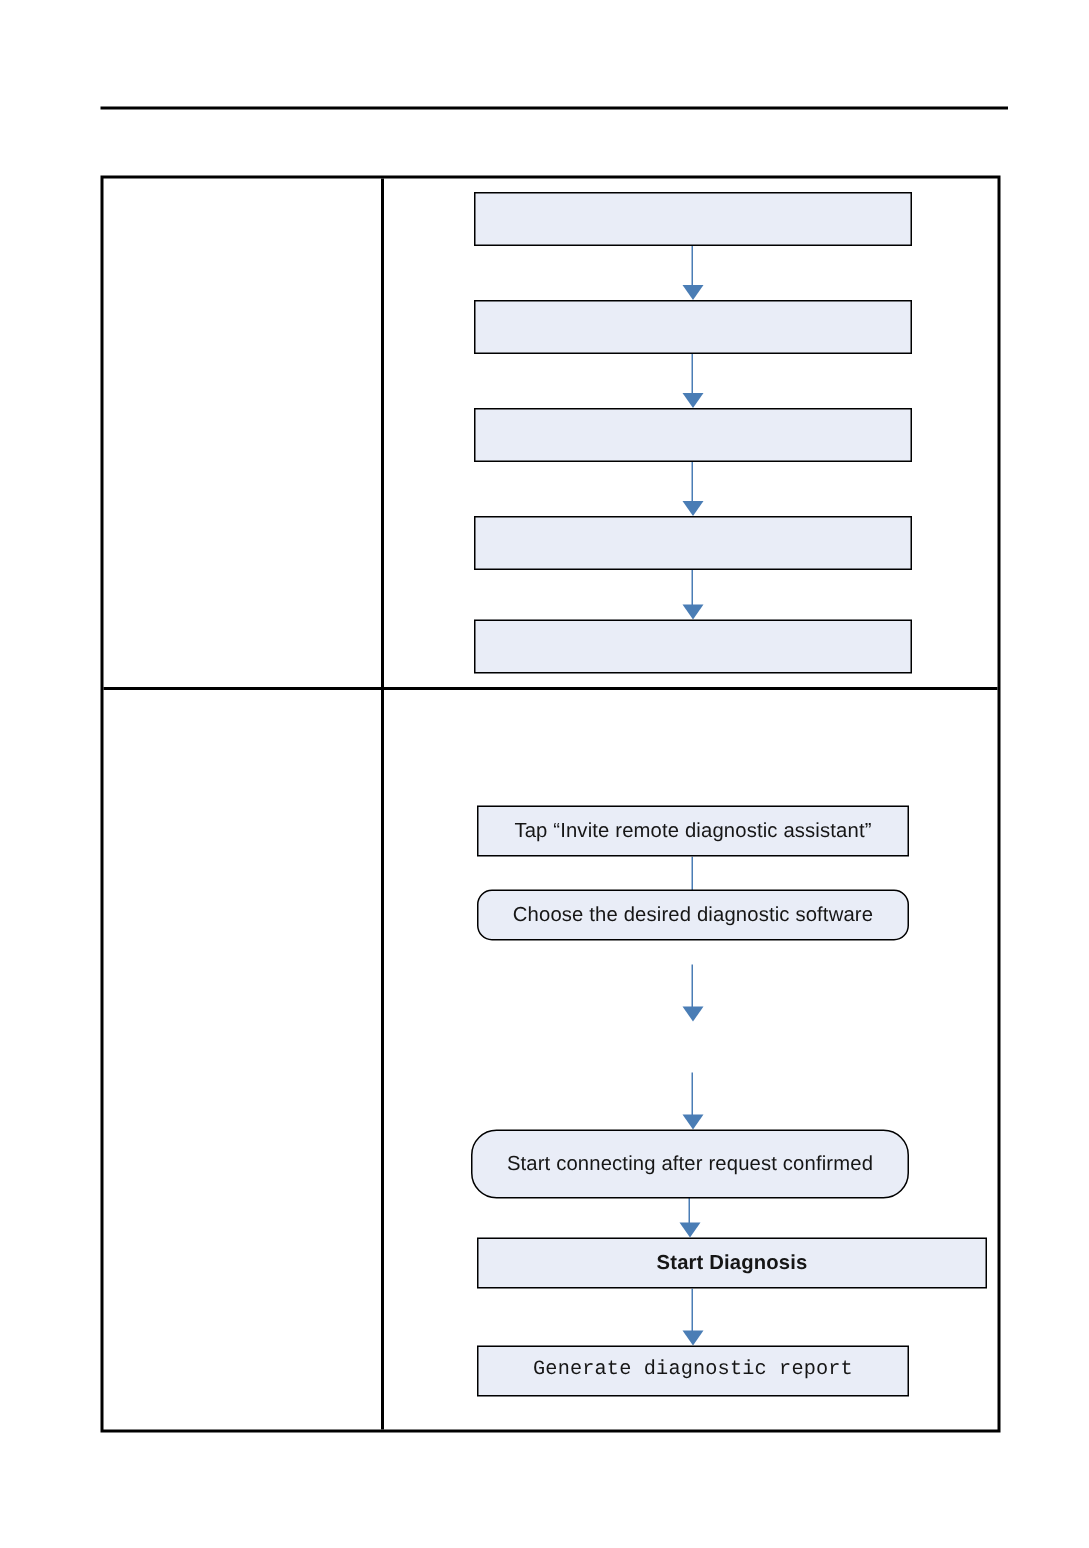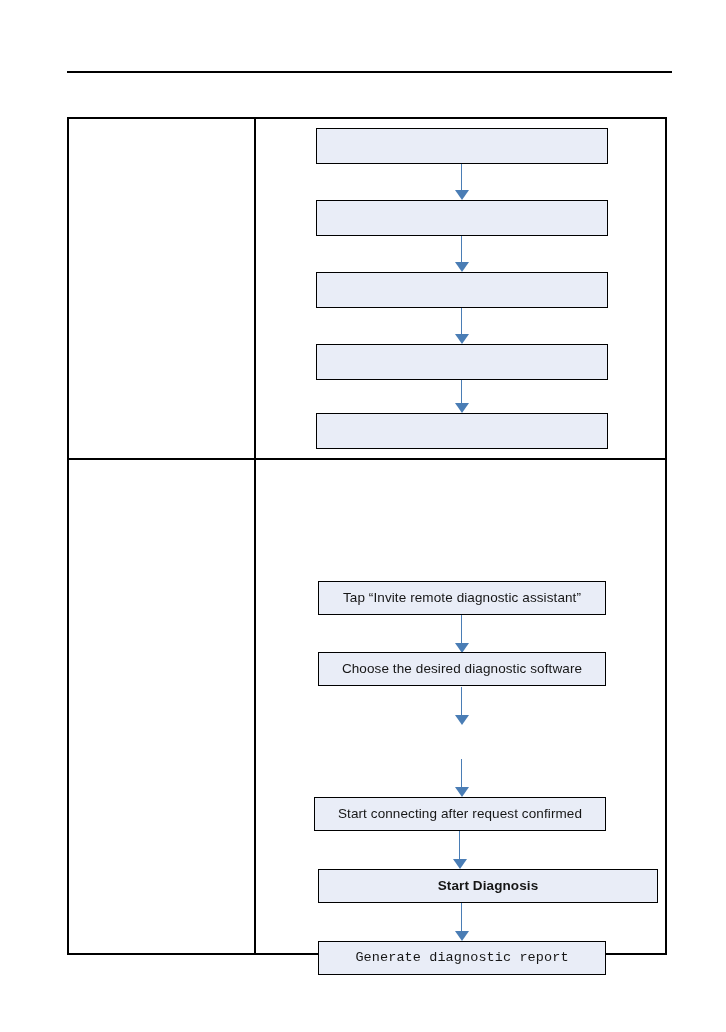--- a/index.html
+++ b/index.html
@@ -92,21 +92,20 @@
     left: 187px;           
     top: 0;
     width: 411px;
     height: 339px;
   }
   .flow-bottom {
     left: 187px;
     top: 341px;
     width: 411px;
     height: 495px;
-    margin-top: 44px;
   }
 
   
   .node {
     position: absolute;
     box-sizing: border-box;
     background: #e9edf7;
     border: 1.6px solid #000000;
     display: flex;
     align-items: center;
@@ -198,20 +197,20 @@
         </div>
         <div class="arrow" style="left: 197px; top: 327px; height: 38px;">
           <div class="stem" style="height: 29px;"></div>
           <div class="head" style="top: 28px;"></div>
         </div>
         <div class="arrow" style="left: 199px; top: 399px; height: 38px;">
           <div class="stem" style="height: 29px;"></div>
           <div class="head" style="top: 28px;"></div>
         </div>
         <div class="node" style="left: 62px; top: 77px; width: 288px; height: 34px;">Tap “Invite remote diagnostic assistant”</div>
-        <div class="node" style="left: 62px; top: 148px; width: 288px; height: 34px;">Choose the desired diagnostic software</div>
-        <div class="node" style="left: 58px; top: 293px; width: 292px; height: 34px;">Start connecting after request confirmed</div>
+        <div class="node" style="left: 62px; top: 133px; width: 288px; height: 34px; border-radius: 10px;">Choose the desired diagnostic software</div>
+        <div class="node" style="left: 58px; top: 293px; width: 292px; height: 46px; border-radius: 17px;">Start connecting after request confirmed</div>
         <div class="node" style="left: 62px; top: 365px; width: 340px; height: 34px; font-weight: bold;">Start Diagnosis</div>
         <div class="node" style="left: 62px; top: 437px; width: 288px; height: 34px; font-family: Liberation Mono, monospace;">Generate diagnostic report</div>
       </div>
 
   </div>
 </div>
 
 </body></html>

